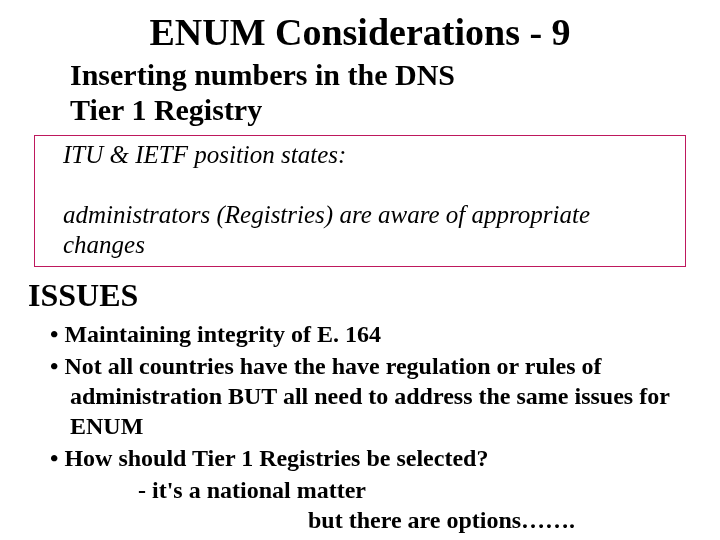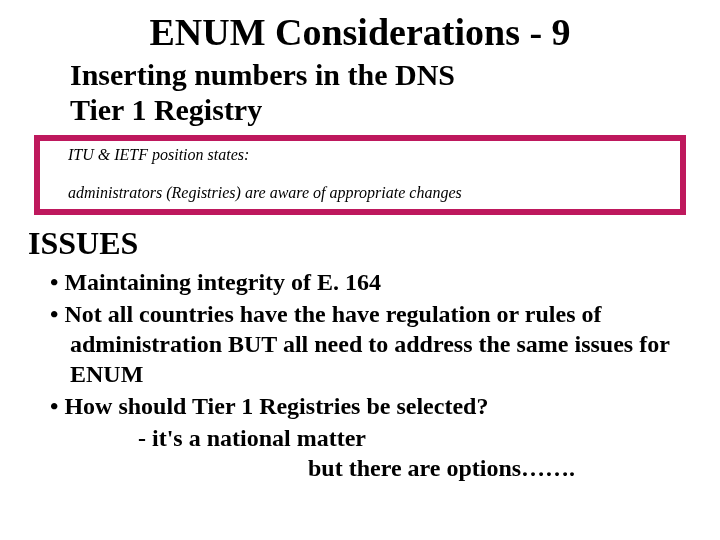--- a/index.html
+++ b/index.html
@@ -22,25 +22,25 @@
     text-align: center;
     margin: 0 0 4px 0;
   }
   .subtitle {
     font-size: 30px;
     font-weight: bold;
     margin: 0 0 8px 42px;
     line-height: 1.15;
   }
   .boxed {
-    border: 6px solid #be185d;
+    border: 1px solid #be185d;
     padding: 4px 10px 6px 28px;
     margin: 0 6px 10px 6px;
     font-style: italic;
-    font-size: 16px;
+    font-size: 25px;
     line-height: 1.2;
   }
   .issues-heading {
     font-size: 32px;
     font-weight: bold;
     margin: 0 0 5px 0;
   }
   ul.issues {
     margin: 0;
     padding: 0 0 0 22px;

